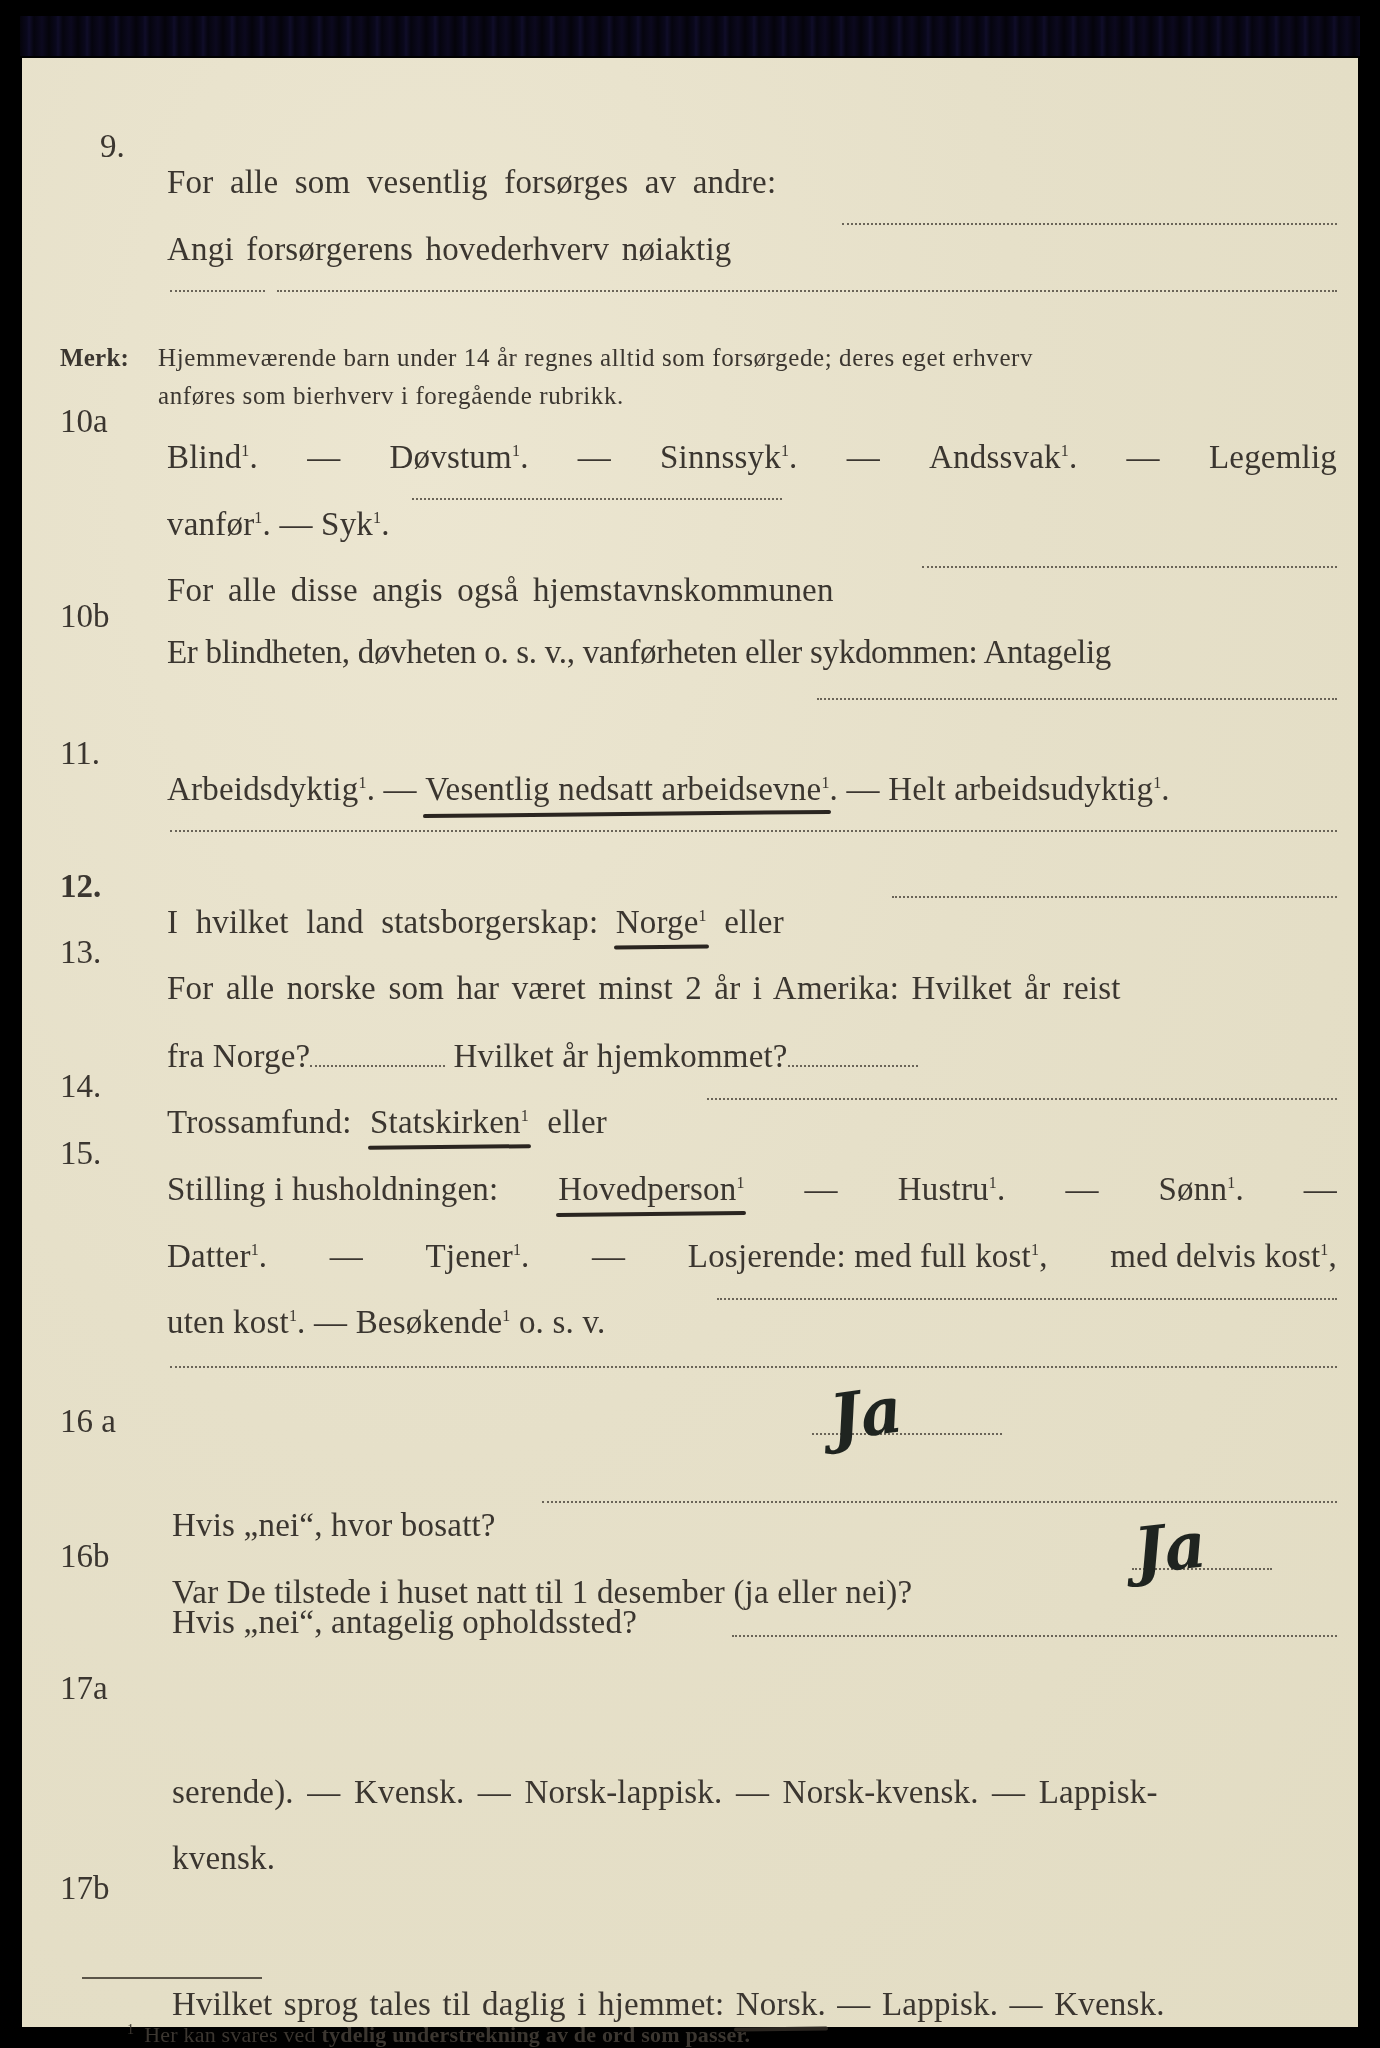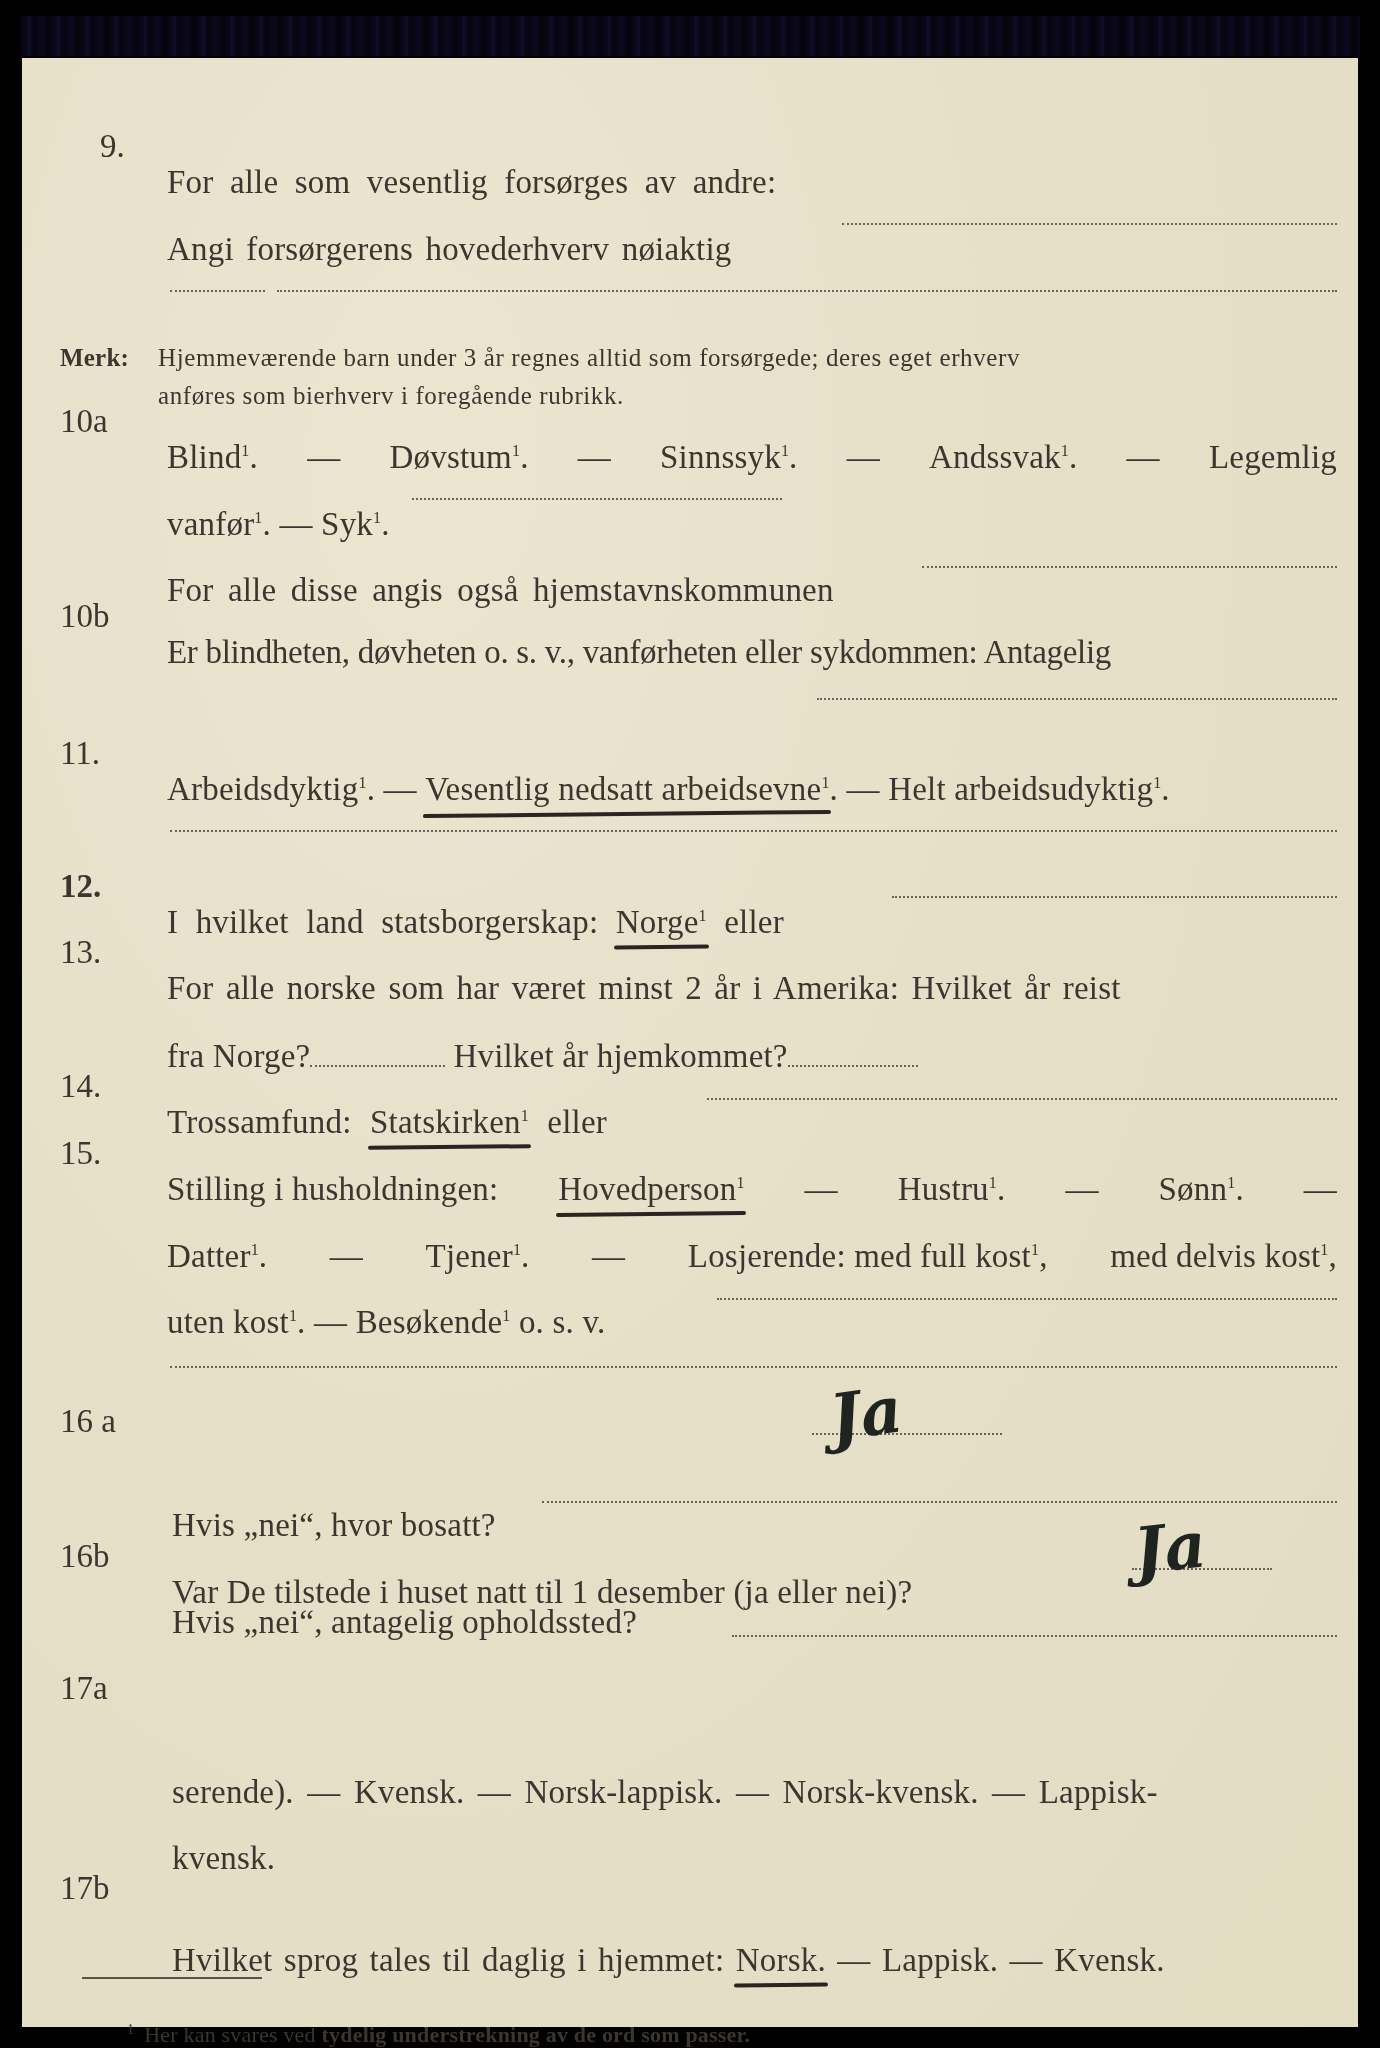--- a/index.html
+++ b/index.html
@@ -48,21 +48,21 @@
 <div class="paper">
 
   <span class="num" style="left:78px;top:70px;">9.</span>
   <span class="line" style="left:145px;top:70px;word-spacing:8px;">For alle som vesentlig forsørges av andre:</span>
   <span class="line" style="left:145px;top:137px;word-spacing:4px;">Angi forsørgerens hovederhverv nøiaktig</span>
   <div class="dots" style="left:820px;top:165px;width:495px;"></div>
   <div class="dots" style="left:148px;top:232px;width:95px;"></div>
   <div class="dots" style="left:255px;top:232px;width:1060px;"></div>
 
   <span class="line small bold" style="left:38px;top:250px;">Merk:</span>
-  <span class="line small" style="left:136px;top:250px;letter-spacing:0.6px;">Hjemmeværende barn under 3 år regnes alltid som forsørgede; deres eget erhverv</span>
+  <span class="line small" style="left:136px;top:250px;letter-spacing:0.6px;">Hjemmeværende barn under 14 år regnes alltid som forsørgede; deres eget erhverv</span>
   <span class="line small" style="left:136px;top:288px;letter-spacing:0.6px;">anføres som bierhverv i foregående rubrikk.</span>
 
   <span class="num" style="left:38px;top:345px;">10a</span>
   <div class="line" style="left:145px;top:345px;width:1170px;display:flex;justify-content:space-between;">
     <span><span>Blind</span><span class="sup">1</span>.</span>
     <span>—</span>
     <span><span>Døvstum</span><span class="sup">1</span>.</span>
     <span>—</span>
     <span><span>Sinnssyk</span><span class="sup">1</span>.</span>
     <span>—</span>
@@ -153,21 +153,21 @@
   <div class="dots" style="left:1110px;top:1510px;width:140px;"></div>
   <span class="hw" style="left:1112px;top:1452px;transform:rotate(-6deg);">Ja</span>
   <span class="line" style="left:150px;top:1510px;font-family:Liberation Serif, serif;">Hvis „nei“, antagelig opholdssted?</span>
   <div class="dots" style="left:710px;top:1577px;width:605px;"></div>
 
   <span class="num" style="left:38px;top:1612px;">17a</span>
   <span class="line" style="left:150px;top:1680px;word-spacing:5px;">serende). — Kvensk. — Norsk-lappisk. — Norsk-kvensk. — Lappisk-</span>
   <span class="line" style="left:150px;top:1746px;">kvensk.</span>
 
   <span class="num" style="left:38px;top:1812px;">17b</span>
-  <span class="line" style="left:150px;top:1848px;word-spacing:3px;text-align:center;">
+  <span class="line" style="left:150px;top:1892px;word-spacing:3px;text-align:center;">
     <span>Hvilket sprog tales til daglig i hjemmet:</span>
     <span class="u">Norsk.</span>
     <span>— Lappisk. — Kvensk.</span>
   </span>
 
   <div class="rule" style="left:60px;top:1919px;width:180px;"></div>
   <span class="line" style="left:105px;top:1928px;font-size:22px;">
     <span style="font-size:14px;vertical-align:super;margin-right:10px;">1</span><span>Her kan svares ved</span>
     <span class="bold">tydelig understrekning av de ord som passer.</span>
   </span>

